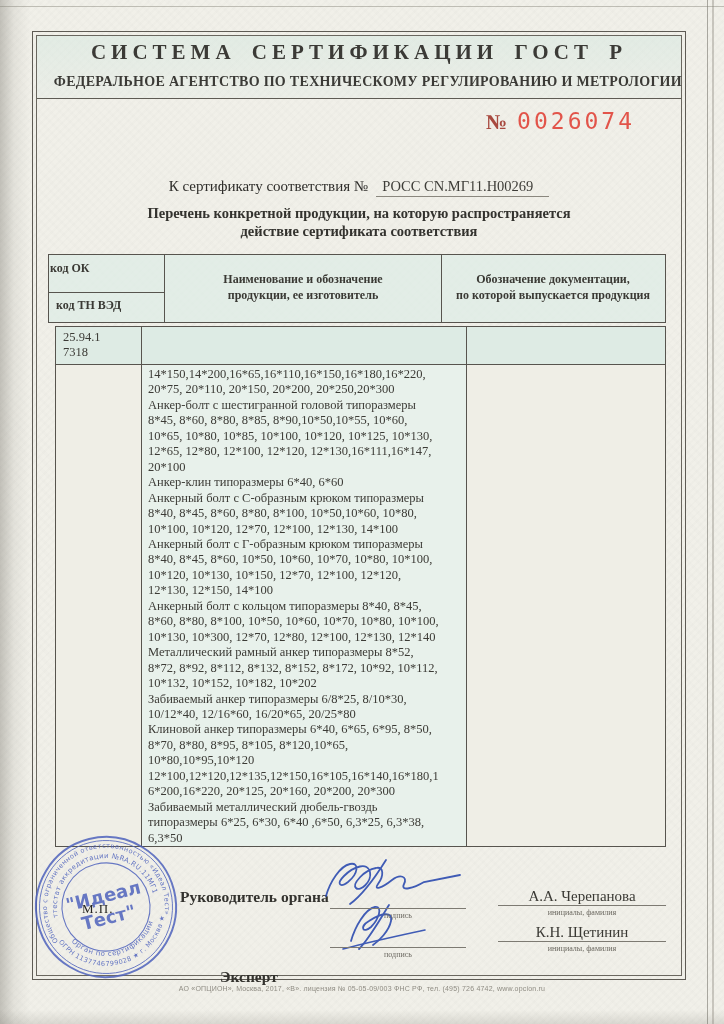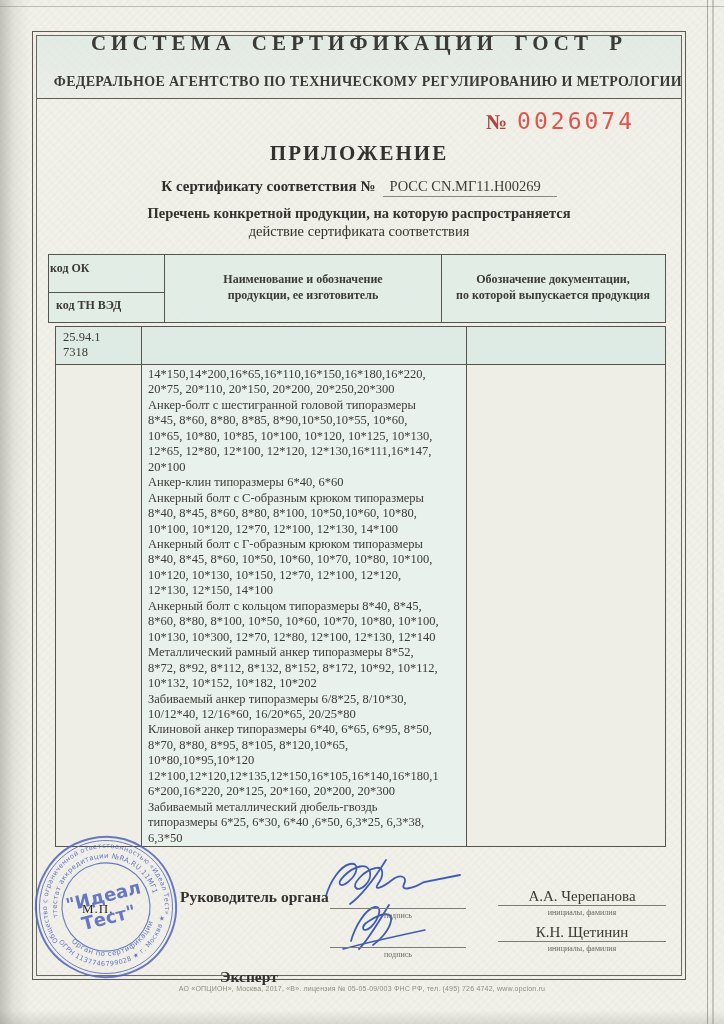--- a/index.html
+++ b/index.html
@@ -28,36 +28,36 @@
   
   .edge-r1{position:absolute;top:0;bottom:0;left:707px;width:1px;background:rgba(110,107,98,.55);}
   .edge-r2{position:absolute;top:0;bottom:0;left:712px;width:2px;background:rgba(150,147,138,.45);}
 
   
   .frame{position:absolute;left:32px;top:31px;width:652px;height:947px;border:1.6px solid #5e5b54;}
   .frame-inner{position:absolute;inset:3px;border:1px solid #6a675f;}
   .head-band{position:absolute;left:0;top:0;right:0;height:62px;border-bottom:1.4px solid #5e5b54;
     background:linear-gradient(180deg, rgba(214,232,224,.55), rgba(222,234,228,.25));}
 
-  .sys-line1{position:absolute;left:36px;top:31px;width:646px;text-align:center;
+  .sys-line1{position:absolute;left:36px;top:40px;width:646px;text-align:center;
     font-weight:bold;font-size:21px;letter-spacing:5px;word-spacing:6px;color:#3b3a36;}
   .sys-line2{position:absolute;left:36px;top:74px;width:646px;text-align:right;
     font-weight:bold;font-size:14px;letter-spacing:.3px;color:#3b3a36;}
 
   .blank-no{position:absolute;left:486px;top:108px;white-space:nowrap;}
   .blank-no .sign{font-weight:bold;font-size:21px;color:#a8493f;margin-right:10px;}
   .blank-no .digits{font-family:"DejaVu Sans Mono",monospace;font-size:23px;letter-spacing:3px;color:var(--blank-number);}
 
   .doc-title{position:absolute;left:36px;top:141px;width:646px;text-align:center;
     font-weight:bold;font-size:21px;letter-spacing:2px;color:#33322e;}
   .cert-line{position:absolute;left:36px;top:178px;width:646px;text-align:center;font-size:15px;}
-  .cert-line .lbl{font-weight:bold;}
+  .cert-line .lbl{font-weight:normal;}
   .cert-line .val{display:inline-block;margin-left:8px;padding:0 16px 1px 6px;border-bottom:1px solid #8a877e;font-size:14.5px;color:#3e3d38;}
   .purpose1{position:absolute;left:36px;top:205px;width:646px;text-align:center;font-weight:bold;font-size:14.5px;color:#33322e;}
-  .purpose2{position:absolute;left:36px;top:223px;width:646px;text-align:center;font-weight:normal;font-size:14.5px;color:#33322e;}
+  .purpose2{position:absolute;left:36px;top:223px;width:646px;text-align:center;font-weight:bold;font-size:14.5px;color:#33322e;}
 
   
   .htable{position:absolute;left:48px;top:254px;width:616px;height:67px;border:1.4px solid var(--line);
     background:rgba(222,236,229,.75);}
   .htable .v1{position:absolute;left:115px;top:0;bottom:0;border-left:1.2px solid var(--line);}
   .htable .v2{position:absolute;left:392px;top:0;bottom:0;border-left:1.2px solid var(--line);}
   .htable .h1{position:absolute;left:0;width:115px;top:37px;border-top:1.2px solid var(--line);}
   .htable .t{position:absolute;font-size:12px;font-weight:bold;color:#3a3934;}
   .h-ok{left:1px;top:6px;}
   .h-tn{left:7px;top:43px;}
@@ -117,21 +117,20 @@
     </div>
   </div>
 
   <div class="sys-line1">СИСТЕМА СЕРТИФИКАЦИИ ГОСТ Р</div>
   <div class="sys-line2">ФЕДЕРАЛЬНОЕ АГЕНТСТВО ПО ТЕХНИЧЕСКОМУ РЕГУЛИРОВАНИЮ И МЕТРОЛОГИИ</div>
 
   <div class="blank-no">
     <span class="sign">№</span><span class="digits">0026074</span>
   </div>
 
-  <div class="doc-title">ПРИЛОЖЕНИЕ</div>
 
   <div class="cert-line">
     <span class="lbl">К сертификату соответствия №</span><span class="val">РОСС CN.МГ11.Н00269</span>
   </div>
 
   <div class="purpose1">Перечень конкретной продукции,  на которую распространяется</div>
   <div class="purpose2">действие сертификата соответствия</div>
 
   <div class="htable">
     <div class="v1"></div>

